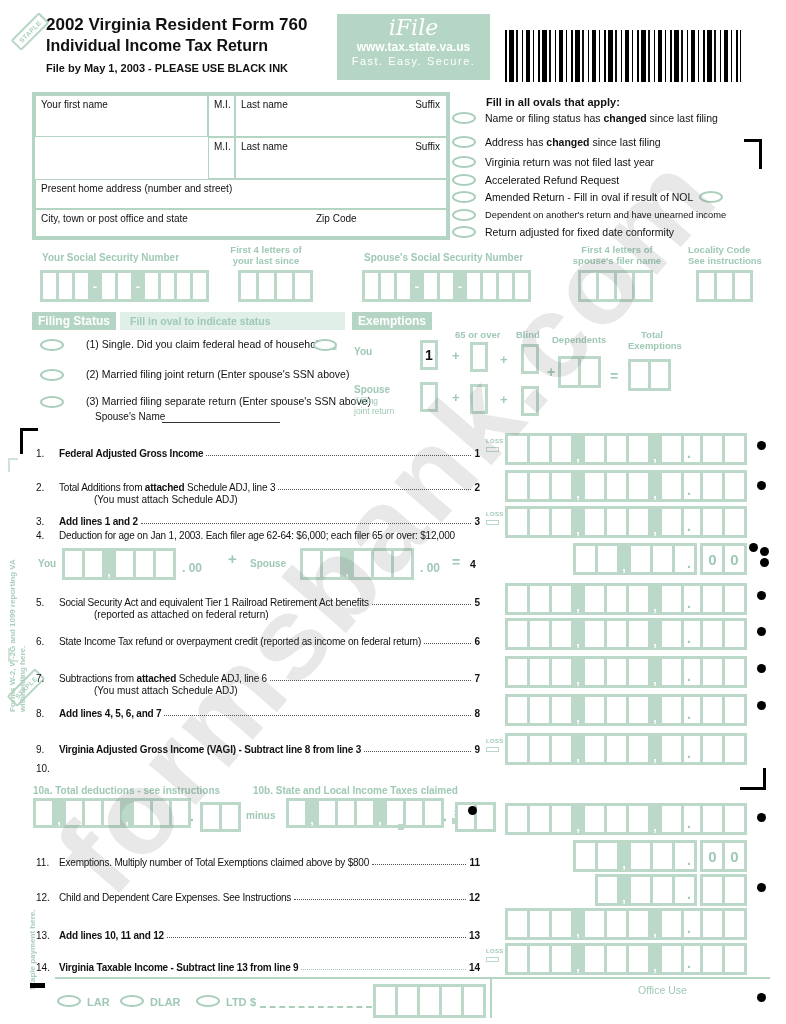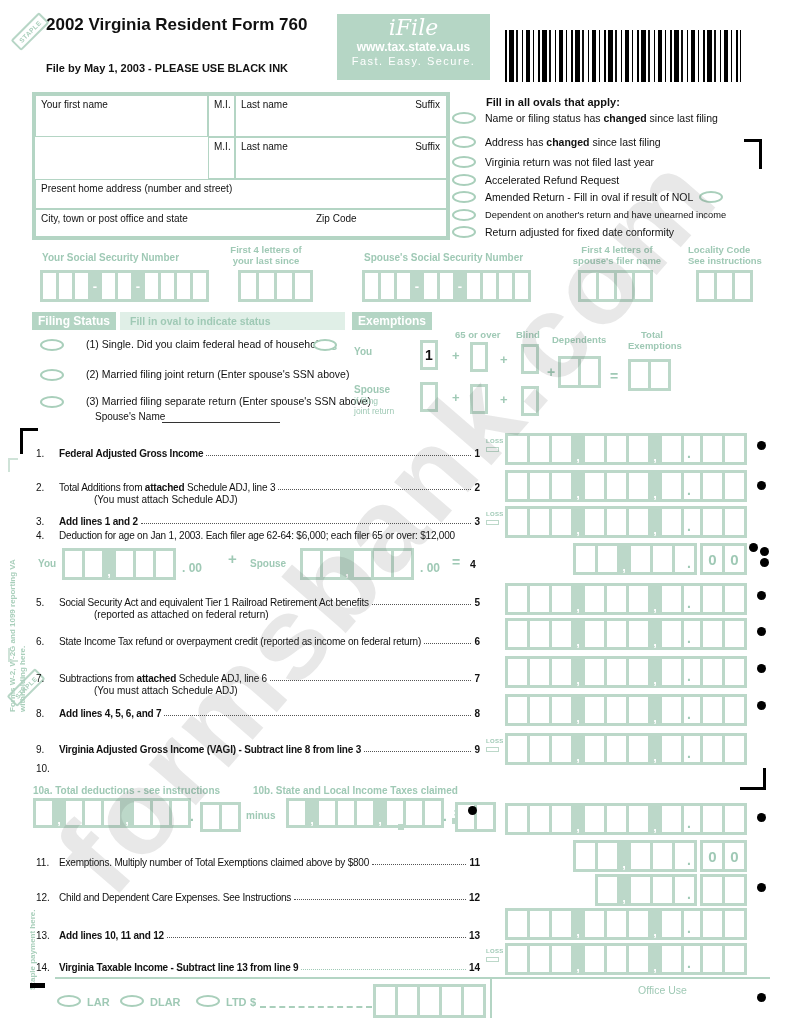--- a/index.html
+++ b/index.html
@@ -80,20 +80,21 @@
   .watermark{position:absolute;left:30px;top:830px;width:1200px;z-index:5;pointer-events:none;
      font-size:118px;font-weight:bold;color:rgba(80,80,80,.13);letter-spacing:4px;
      transform:rotate(-49deg);transform-origin:0 0;font-family:"Liberation Sans",sans-serif}
 </style>
 </head>
 <body>
 
 <div class="page" id="page">
 
   <div class="t hdr-t1">2002 Virginia Resident Form 760</div>
+  <div class="t hdr-t2">Individual Income Tax Return</div>
   <div class="t hdr-t3">File by May 1, 2003 - PLEASE USE BLACK INK</div>
 
   <div class="ifile">
     <div class="if1">iFile</div>
     <div class="if2">www.tax.state.va.us</div>
     <div class="if3">Fast.  Easy.  Secure.</div>
   </div>
   <div class="barcode"></div>
 
   <div class="stamp s-top">STAPLE</div>

